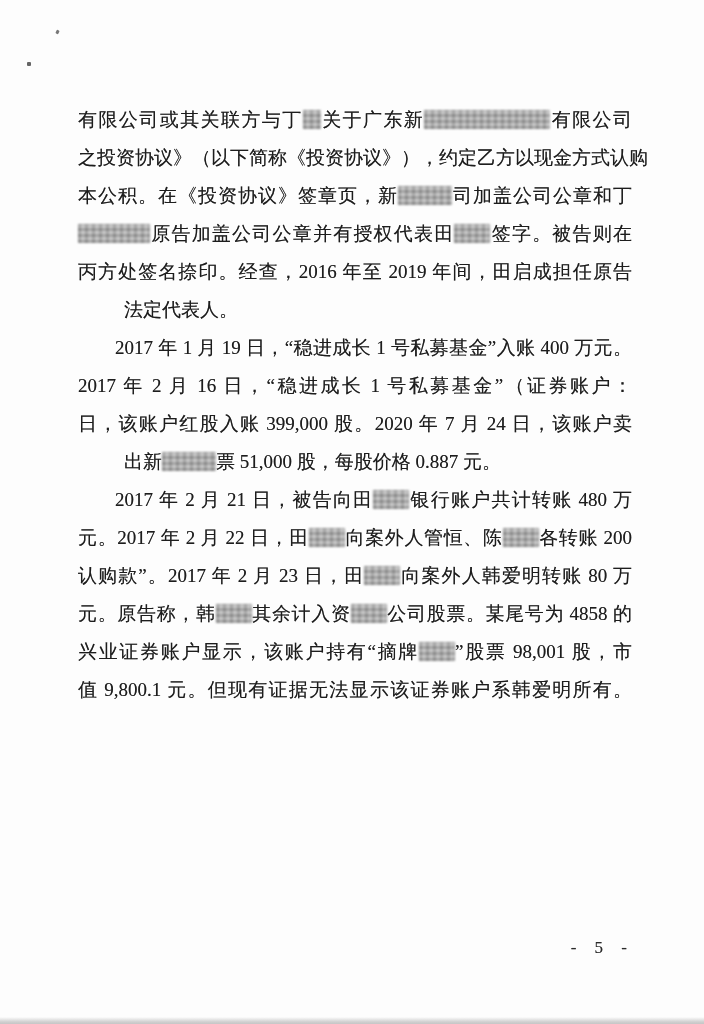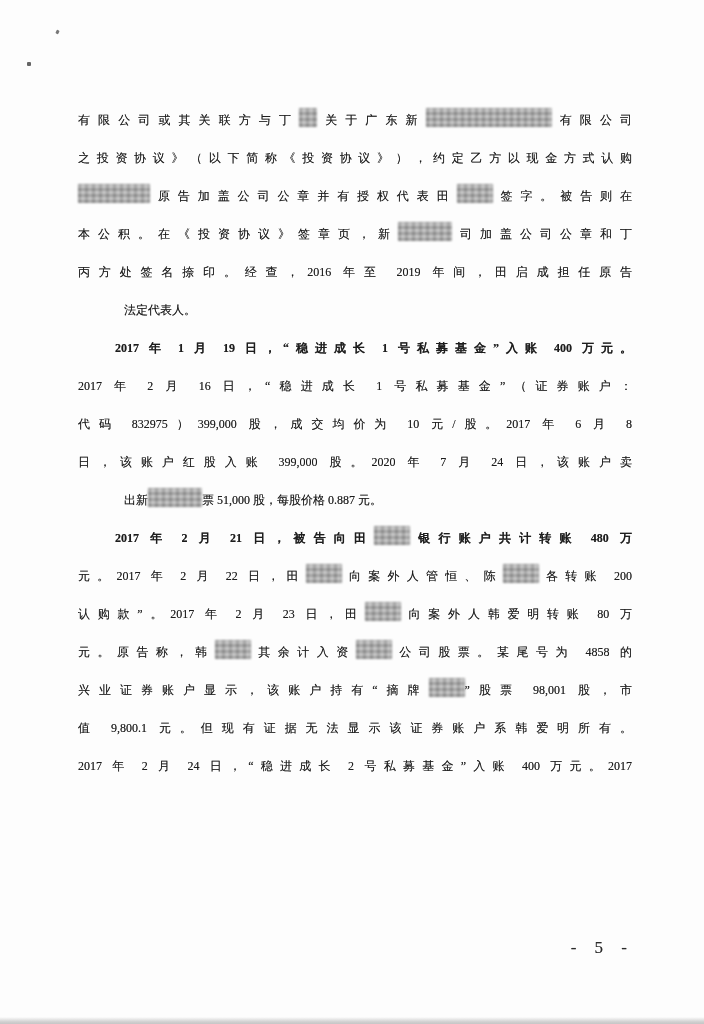--- a/index.html
+++ b/index.html
@@ -19,37 +19,36 @@
     position:relative;
     width:704px;height:1024px;
     background:var(--paper);
     overflow:hidden;
   }
   .doc-body{
     position:absolute;
     left:78px;top:101px;
     width:554px;
     color:var(--ink);
-    font-size:12px;
+    font-size:19px;
     text-shadow:0 0 0.5px rgba(20,20,20,.55);
   }
   .line{
     height:38px;
     line-height:38px;
     white-space:nowrap;
     text-align:justify;
     text-align-last:justify;
   }
   .line.no-justify{
     text-align-last:left;
     margin-left:46px;
   }
   .line.indent{
     padding-left:37px;
-    font-weight:bold;
   }
   .redacted{
     display:inline-block;
     height:19px;
     vertical-align:-3px;
     border-radius:1px;
     background:
       repeating-linear-gradient(0deg, rgba(125,125,125,.45) 0 3px, rgba(205,205,205,.45) 3px 6px),
       repeating-linear-gradient(90deg, var(--mosaic-dark) 0 3px, var(--mosaic-light) 3px 7px);
     filter:blur(0.8px);
@@ -80,34 +79,32 @@
 </head>
 <body>
 
 <div class="page">
   <span class="speck speck-a"></span>
   <span class="speck speck-b"></span>
 
   <div class="doc-body">
       <div class="line"><span>有限公司或其关联方与丁</span><span class="redacted" style="width: 18px;"></span><span>关于广东新</span><span class="redacted" style="width: 126px;"></span><span>有限公司</span></div>
       <div class="line"><span>之投资协议》（以下简称《投资协议》），约定乙方以现金方式认购</span></div>
+      <div class="line"><span>本公积。在《投资协议》签章页，新</span><span class="redacted" style="width: 54px;"></span><span>司加盖公司公章和丁</span></div>
       <div class="line"><span class="redacted" style="width: 72px;"></span><span>原告加盖公司公章并有授权代表田</span><span class="redacted" style="width: 36px;"></span><span>签字。被告则在</span></div>
-      <div class="line"><span>本公积。在《投资协议》签章页，新</span><span class="redacted" style="width: 54px;"></span><span>司加盖公司公章和丁</span></div>
       <div class="line"><span>丙方处签名捺印。经查，2016 年至 2019 年间，田启成担任原告</span></div>
       <div class="line no-justify"><span>法定代表人。</span></div>
       <div class="line indent"><span>2017 年 1 月 19 日，“稳进成长 1 号私募基金”入账 400 万元。</span></div>
       <div class="line"><span>2017 年 2 月 16 日，“稳进成长 1 号私募基金”（证券账户：</span></div>
-      <div class="line"><span>代码 832975）399,000 股，成交均价为 10 元/股。2017 年 6 月 8</span></div>
       <div class="line"><span>日，该账户红股入账 399,000 股。2020 年 7 月 24 日，该账户卖</span></div>
       <div class="line no-justify"><span>出新</span><span class="redacted" style="width: 54px;"></span><span>票 51,000 股，每股价格 0.887 元。</span></div>
       <div class="line indent"><span>2017 年 2 月 21 日，被告向田</span><span class="redacted" style="width: 36px;"></span><span>银行账户共计转账 480 万</span></div>
       <div class="line"><span>元。2017 年 2 月 22 日，田</span><span class="redacted" style="width: 36px;"></span><span>向案外人管恒、陈</span><span class="redacted" style="width: 36px;"></span><span>各转账 200</span></div>
       <div class="line"><span>认购款”。2017 年 2 月 23 日，田</span><span class="redacted" style="width: 36px;"></span><span>向案外人韩爱明转账 80 万</span></div>
       <div class="line"><span>元。原告称，韩</span><span class="redacted" style="width: 36px;"></span><span>其余计入资</span><span class="redacted" style="width: 36px;"></span><span>公司股票。某尾号为 4858 的</span></div>
       <div class="line"><span>兴业证券账户显示，该账户持有“摘牌</span><span class="redacted" style="width: 36px;"></span><span>”股票 98,001 股，市</span></div>
       <div class="line"><span>值 9,800.1 元。但现有证据无法显示该证券账户系韩爱明所有。</span></div>
-      <div class="line"><span>2017 年 2 月 24 日，“稳进成长 2 号私募基金”入账 400 万元。2017</span></div>
     </div>
 
   <div class="page-number">- 5 -</div>
 
   <div class="scan-edge"></div>
 </div>
 
 </body></html>

